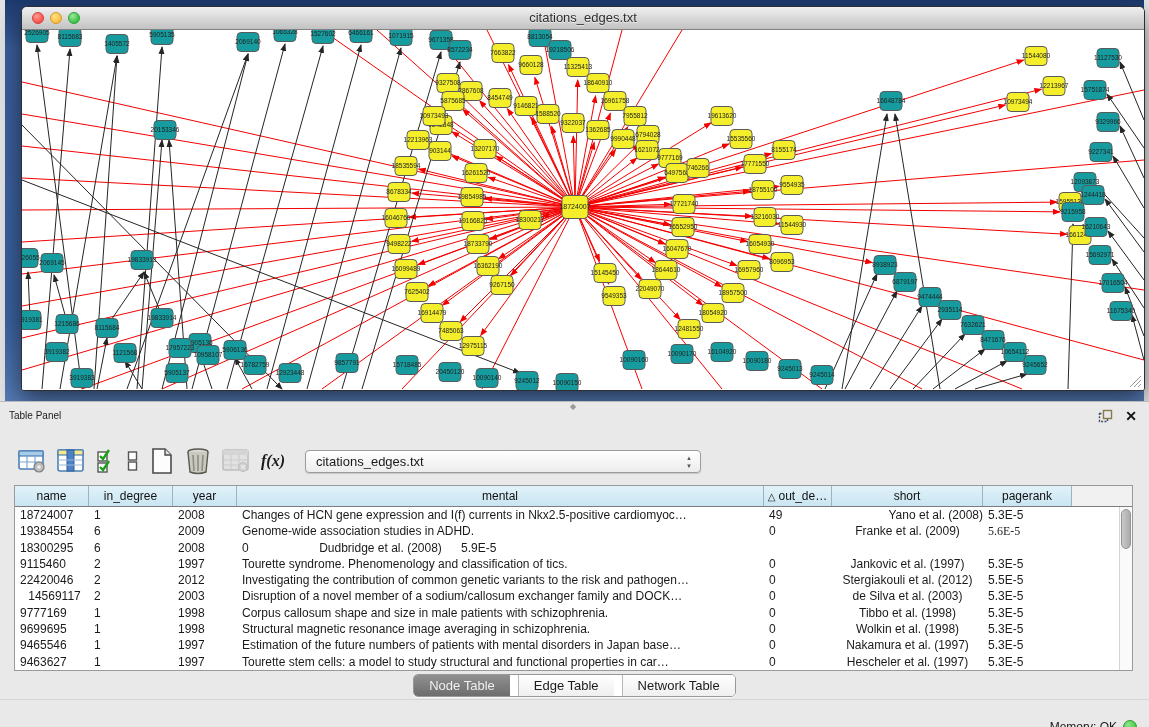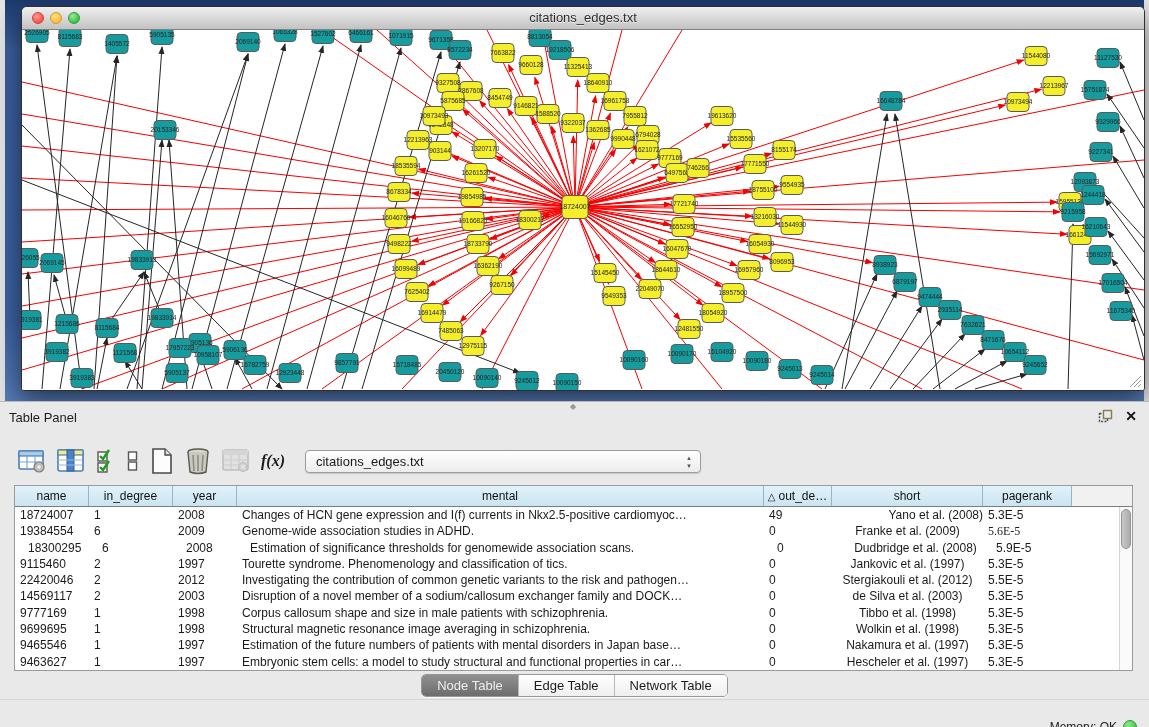--- a/index.html
+++ b/index.html
@@ -38,21 +38,21 @@
   }
   #net-canvas { position:relative; width:1122px; height:360px; overflow:hidden; background:#fff; border-radius:0 0 2px 2px; }
   #net-svg { display:block; }
   #resize-grip { position:absolute; right:2px; bottom:2px; }
   
   #table-panel {
     position:absolute; left:0; top:401px; width:1149px; height:326px;
     background:#e9e9e9; border-top:1px solid #b9b9b9;
   }
   #panel-header { position:relative; height:30px; }
-  #panel-title { position:absolute; left:9px; top:8px; font-size:13px; color:#1c1c1c; }
+  #panel-title { position:absolute; left:9px; top:8px; font-size:10px; color:#1c1c1c; }
   #float-icon { position:absolute; right:36px; top:7px; width:15px; height:15px; }
   #close-icon { position:absolute; right:12px; top:6px; font-size:14px; font-weight:bold; color:#111; line-height:16px; }
   #splitter-dots { position:absolute; left:570px; top:0px; color:#9a9a9a; font-size:8px; }
   
   #toolbar { position:absolute; left:18px; top:42px; height:34px; display:flex; align-items:center; }
   .tool { margin-right:11px; display:flex; align-items:center; justify-content:center; }
   .tool svg { display:block; }
   #fx-icon { font-family:"Liberation Serif", serif; font-style:italic; font-weight:bold; font-size:16px; color:#1a1a1a; margin-right:14px; }
   #table-select {
     width:396px; height:23px; border:1px solid #9c9c9c; border-radius:4px;
@@ -89,21 +89,21 @@
   }
   #vthumb {
     position:absolute; left:1px; top:2px; width:10px; height:40px;
     border-radius:5px; background:linear-gradient(90deg,#c9c9c9,#ababab);
     border:1px solid #949494;
   }
   
   #tabbar { position:absolute; left:0; top:270px; width:1149px; height:28px; text-align:center; }
   #seg-control {
     display:inline-flex; margin-top:2px; border:1px solid #979797; border-radius:5px;
-    overflow:hidden; background:#fff; box-shadow:0 1px 0 rgba(255,255,255,.8);
+    overflow:hidden; background:#fff; box-shadow:0 1px 0 rgba(255,255,255,.8);gap:8px;
   }
   .seg {
     font-size:13px; line-height:21px; height:21px; padding:0 15px;
     background:linear-gradient(#ffffff,#efefef); color:#1c1c1c; border-left:1px solid #b8b8b8;
   }
   .seg:first-child { border-left:none; }
   .seg.selected { background:linear-gradient(#909090,#6d6d6d); color:#efefef; }
   
   #statusbar { position:absolute; left:0; bottom:0; width:1149px; height:28px; border-top:1px solid #d6d6d6; }
   #memory { position:absolute; right:12px; top:20px; display:flex; align-items:center; }
@@ -916,24 +916,23 @@
         <div class="tr">
           <div class="td" style="width: 74px;">19384554</div>
           <div class="td" style="width: 84px;">6</div>
           <div class="td" style="width: 64px;">2009</div>
           <div class="td" style="width: 527px;">Genome-wide association studies in ADHD.</div>
           <div class="td" style="width: 68px;">0</div>
           <div class="td center" style="width: 151px;">Franke et al. (2009)</div>
           <div class="td" style="width: 89px; font-family: Liberation Serif, serif;">5.6E-5</div>
         </div>
         <div class="tr">
-          <div class="td" style="width: 74px; margin-left: 8px;">18300295</div>
+          <div class="td" style="width: 74px;">18300295</div>
           <div class="td" style="width: 84px;">6</div>
           <div class="td" style="width: 64px;">2008</div>
-          <div class="td" style="width: 527px;">Estimation of significance thresholds for genomewide association scans.</div>
           <div class="td" style="width: 68px;">0</div>
           <div class="td center" style="width: 151px;">Dudbridge et al. (2008)</div>
           <div class="td" style="width: 89px;">5.9E-5</div>
         </div>
         <div class="tr">
           <div class="td" style="width: 74px;">9115460</div>
           <div class="td" style="width: 84px;">2</div>
           <div class="td" style="width: 64px;">1997</div>
           <div class="td" style="width: 527px;">Tourette syndrome. Phenomenology and classification of tics.</div>
           <div class="td" style="width: 68px;">0</div>
@@ -943,21 +942,21 @@
         <div class="tr">
           <div class="td" style="width: 74px;">22420046</div>
           <div class="td" style="width: 84px;">2</div>
           <div class="td" style="width: 64px;">2012</div>
           <div class="td" style="width: 527px;">Investigating the contribution of common genetic variants to the risk and pathogen…</div>
           <div class="td" style="width: 68px;">0</div>
           <div class="td center" style="width: 151px;">Stergiakouli et al. (2012)</div>
           <div class="td" style="width: 89px;">5.5E-5</div>
         </div>
         <div class="tr">
-          <div class="td" style="width: 74px;">14569117</div>
+          <div class="td" style="width: 74px; text-align: center;">14569117</div>
           <div class="td" style="width: 84px;">2</div>
           <div class="td" style="width: 64px;">2003</div>
           <div class="td" style="width: 527px;">Disruption of a novel member of a sodium/callosum exchanger family and DOCK…</div>
           <div class="td" style="width: 68px;">0</div>
           <div class="td center" style="width: 151px;">de Silva et al. (2003)</div>
           <div class="td" style="width: 89px;">5.3E-5</div>
         </div>
         <div class="tr">
           <div class="td" style="width: 74px;">9777169</div>
           <div class="td" style="width: 84px;">1</div>
@@ -982,21 +981,21 @@
           <div class="td" style="width: 64px;">1997</div>
           <div class="td" style="width: 527px;">Estimation of the future numbers of patients with mental disorders in Japan base…</div>
           <div class="td" style="width: 68px;">0</div>
           <div class="td center" style="width: 151px;">Nakamura et al. (1997)</div>
           <div class="td" style="width: 89px;">5.3E-5</div>
         </div>
         <div class="tr">
           <div class="td" style="width: 74px;">9463627</div>
           <div class="td" style="width: 84px;">1</div>
           <div class="td" style="width: 64px;">1997</div>
-          <div class="td" style="width: 527px;">Embryonic stem cells: a model to study structural and functional properties in car…</div>
+          <div class="td" style="width: 527px;">Tourette stem cells: a model to study structural and functional properties in car…</div>
           <div class="td" style="width: 68px;">0</div>
           <div class="td center" style="width: 151px;">Hescheler et al. (1997)</div>
           <div class="td" style="width: 89px;">5.3E-5</div>
         </div>
       </div>
     <div id="vscroll">
       <div id="vthumb"></div>
     </div>
   </div>
 

